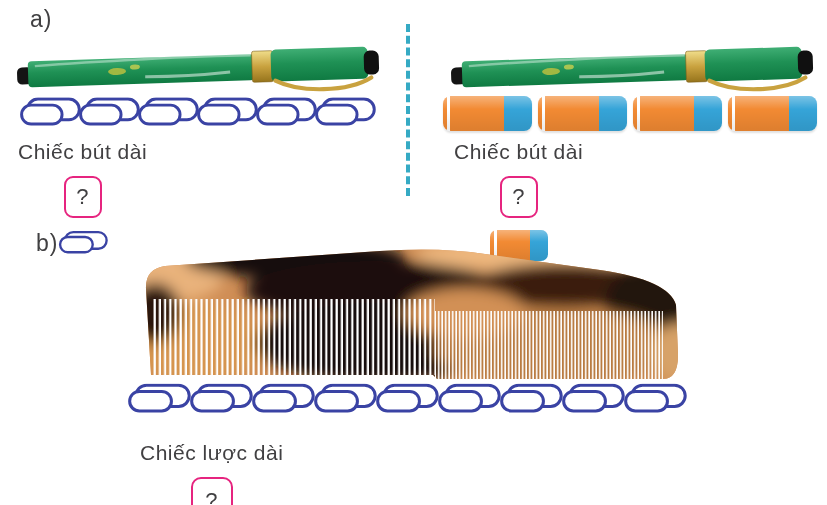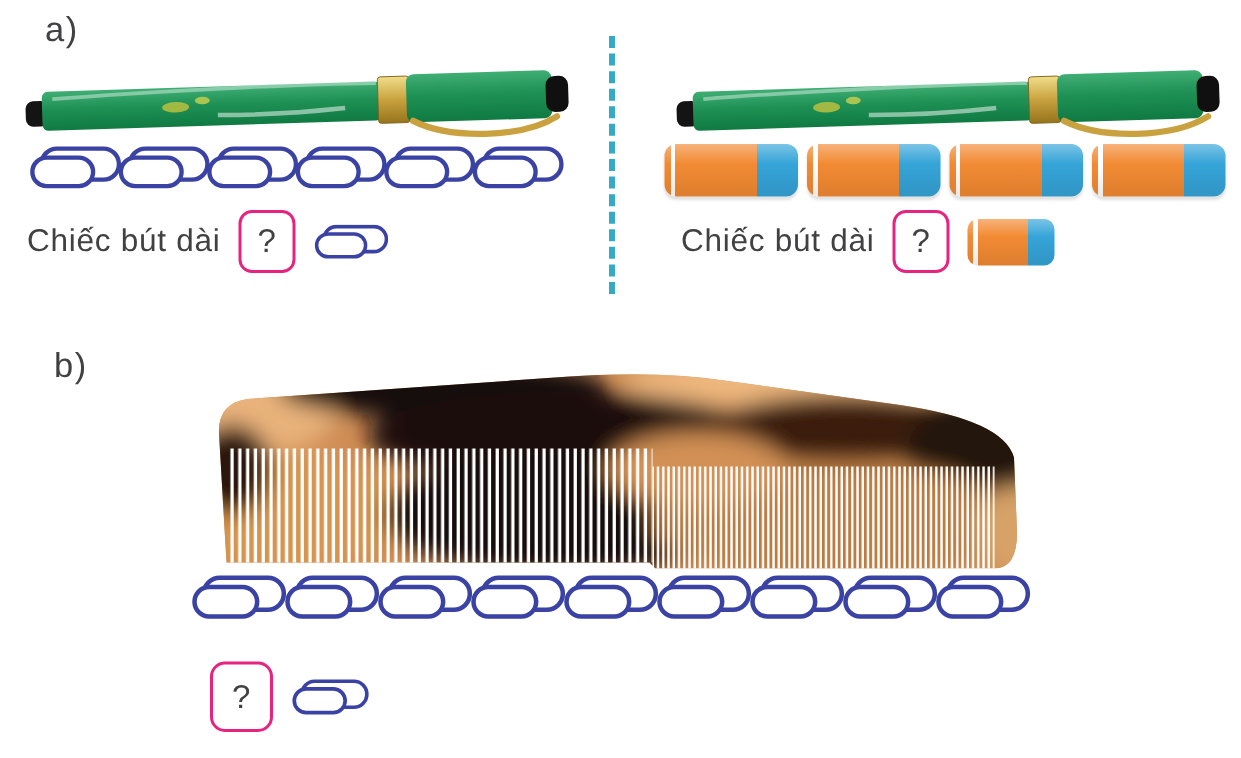--- a/index.html
+++ b/index.html
@@ -32,21 +32,21 @@
       var(--eraser_orange,#f28a33) 7px 69%,
       var(--eraser_blue,#35a4d8) 69%);
     box-shadow:0 2px 2px rgba(0,0,0,.12);
   }
   .eraser::after{
     content:"";position:absolute;inset:0;border-radius:inherit;
     background:linear-gradient(180deg,rgba(255,255,255,.35),rgba(255,255,255,0) 38%,rgba(0,0,0,.08) 92%);
   }
   .eraser.small{width:58px;height:31px;border-radius:7px;box-shadow:none;}
 
-  .caption{position:absolute;display:flex;align-items:center;gap:12px;font-size:21px;letter-spacing:.5px;}
+  .caption{position:absolute;display:flex;align-items:center;gap:12px;font-size:21px;letter-spacing:.5px;flex-direction:column;}
   #caption-a-left{left:18px;top:140px;}
   #caption-a-right{left:454px;top:140px;}
   #caption-b{left:140px;top:441px;}
   .qbox{
     display:flex;align-items:center;justify-content:center;
     width:34px;height:38px;border:2.5px solid var(--question_box_pink,#e6247f);
     border-radius:9px;background:#fff;font-size:22px;color:var(--text_gray,#414042);
   }
   #caption-b .qbox{width:38px;height:43px;border-radius:10px;}
   .caption .unit-clip{width:50px;height:25px;}
@@ -222,19 +222,20 @@
 
   <svg viewBox="0 0 72 34">
         <use href="#sym-paperclip"></use>
       </svg>
 
   <svg viewBox="0 0 72 34">
         <use href="#sym-paperclip"></use>
       </svg>
 </div>
   <div id="caption-b" class="caption">
+    <span>Chiếc lược dài</span>
     <span class="qbox">?</span>
     <svg class="unit-clip" viewBox="0 0 72 34">
         <use href="#sym-paperclip"></use>
       </svg>
   </div>
 
 </div>
 
 </body></html>

